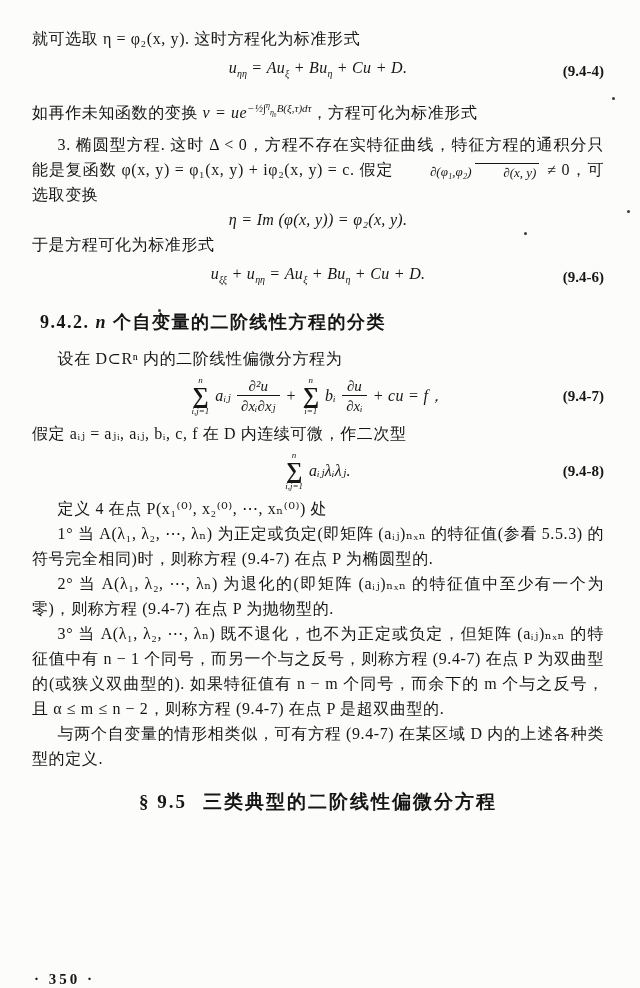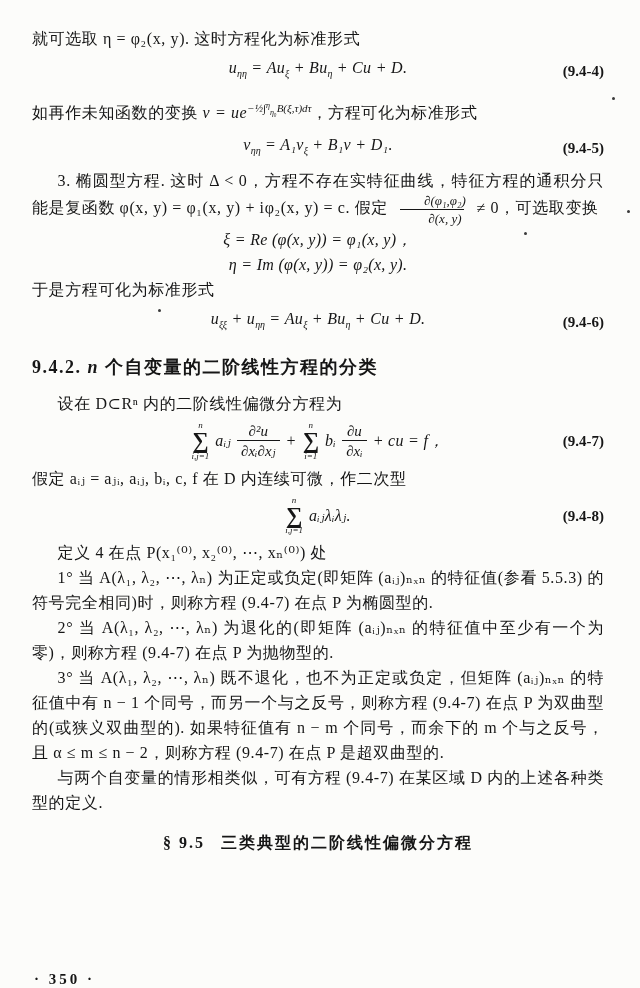--- a/index.html
+++ b/index.html
@@ -20,40 +20,40 @@
   .eqnum{position:absolute;right:0;top:50%;transform:translateY(-50%);
     font-style:normal;font-weight:bold;letter-spacing:0;font-size:15px;text-align:center;}
   .eqi sub{font-size:10px;letter-spacing:0;}
   
   .pt{line-height:30px;}
   .bigexp{font-size:11px;vertical-align:6px;letter-spacing:0;}
   .bigexp sup{font-size:8px;vertical-align:4px;}
   .bigexp sub{font-size:8px;vertical-align:-3px;}
   .mathrun{font-style:italic;}
   
-  .ifrac{display:inline-flex;flex-direction:column;align-items:center;
+  .ifrac{display:inline-flex;flex-direction:row;align-items:center;
     vertical-align:middle;font-size:13px;line-height:1.2;letter-spacing:0;
     margin:0 3px;font-style:italic;}
   .ifrac .den{border-top:1.5px solid #161616;padding:1px 3px 0;}
   .ifrac .num{padding:0 3px;}
   
   .eqc{display:inline-flex;align-items:center;vertical-align:middle;}
   .eqc > *{margin:0 3px;}
   .sum{display:inline-flex;flex-direction:column;align-items:center;
     line-height:1;font-style:normal;letter-spacing:0;}
   .sum .lim{font-size:9px;font-style:italic;}
   .sum .sym{font-size:23px;font-weight:bold;line-height:0.95;}
   .dfrac{display:inline-flex;flex-direction:column;
     line-height:1.2;font-size:15px;font-style:italic;letter-spacing:0;}
   .dfrac .den{border-top:1.5px solid #161616;padding:1px 4px 0;}
   .dfrac .num{padding:0 4px;}
   
-  .h942{font-weight:bold;font-size:18px;letter-spacing:1.5px;margin:18px 0 12px;}
+  .h942{font-weight:bold;font-size:18px;letter-spacing:1.5px;margin:18px 8px 12px;}
   .h942 .var{font-style:italic;}
-  .h95{font-weight:bold;font-size:16px;text-align:center;letter-spacing:2px;
+  .h95{font-weight:bold;font-size:19px;text-align:center;letter-spacing:2px;
     margin:18px 0 32px;}
   .h95 .sec{margin-right:16px;}
   
   .ctr{ text-align:center;font-style:italic;font-size:16px;line-height:25px;letter-spacing:0.3px;}
   .footer{position:absolute;left:34px;bottom:0;font-size:15px;
     letter-spacing:3px;font-weight:bold;}
   .speck{position:absolute;width:3px;height:3px;background:#3a3a3a;border-radius:50%;}
 </style>
 </head>
 <body>
@@ -62,31 +62,26 @@
 
   <p>就可选取 η = φ₂(x, y). 这时方程化为标准形式</p>
 
   <div class="eqrow">
     <span class="eqi"><span>u</span><sub>ηη</sub><span> = Au</span><sub>ξ</sub><span> + Bu</span><sub>η</sub><span> + Cu + D.</span></span>
     <span class="eqnum">(9.4-4)</span>
   </div>
 
   <p class="pt sp-above"><span>如再作未知函数的变换 </span><span class="mathrun"><span>v = ue</span><sup class="bigexp"><span>−½∫</span><sup>η</sup><sub>η₀</sub><span>B(ξ,τ)dτ</span></sup></span><span>，方程可化为标准形式</span></p>
 
-  <div class="eqrow">
-    <span class="eqi"><span>v</span><sub>ηη</sub><span> = A₁</span><span>v</span><sub>ξ</sub><span> + B₁v + D₁.</span></span>
-    <span class="eqnum">(9.4-5)</span>
-  </div>
 
   <p class="ind sp-above"><span>3. </span><b>椭圆型方程</b><span>. 这时 Δ &lt; 0，方程不存在实特征曲线，特征方程的通积分只能是复函数 φ(x, y) = φ₁(x, y) + iφ₂(x, y) = c. 假定 </span><span class="ifrac">
         <span class="num">∂(φ₁,φ₂)</span>
         <span class="den">∂(x, y)</span>
       </span><span> ≠ 0，可选取变换</span></p>
 
-  <div class="ctr">ξ = Re (φ(x, y)) = φ₁(x, y)，</div>
   <div class="ctr">η = Im (φ(x, y)) = φ₂(x, y).</div>
 
   <p>于是方程可化为标准形式</p>
 
   <div class="eqrow">
     <span class="eqi"><span>u</span><sub>ξξ</sub><span> + u</span><sub>ηη</sub><span> = Au</span><sub>ξ</sub><span> + Bu</span><sub>η</sub><span> + Cu + D.</span></span>
     <span class="eqnum">(9.4-6)</span>
   </div>
 
   <div class="h942"><span>9.4.2. </span><span class="var">n</span><span> 个自变量的二阶线性方程的分类</span></div>

